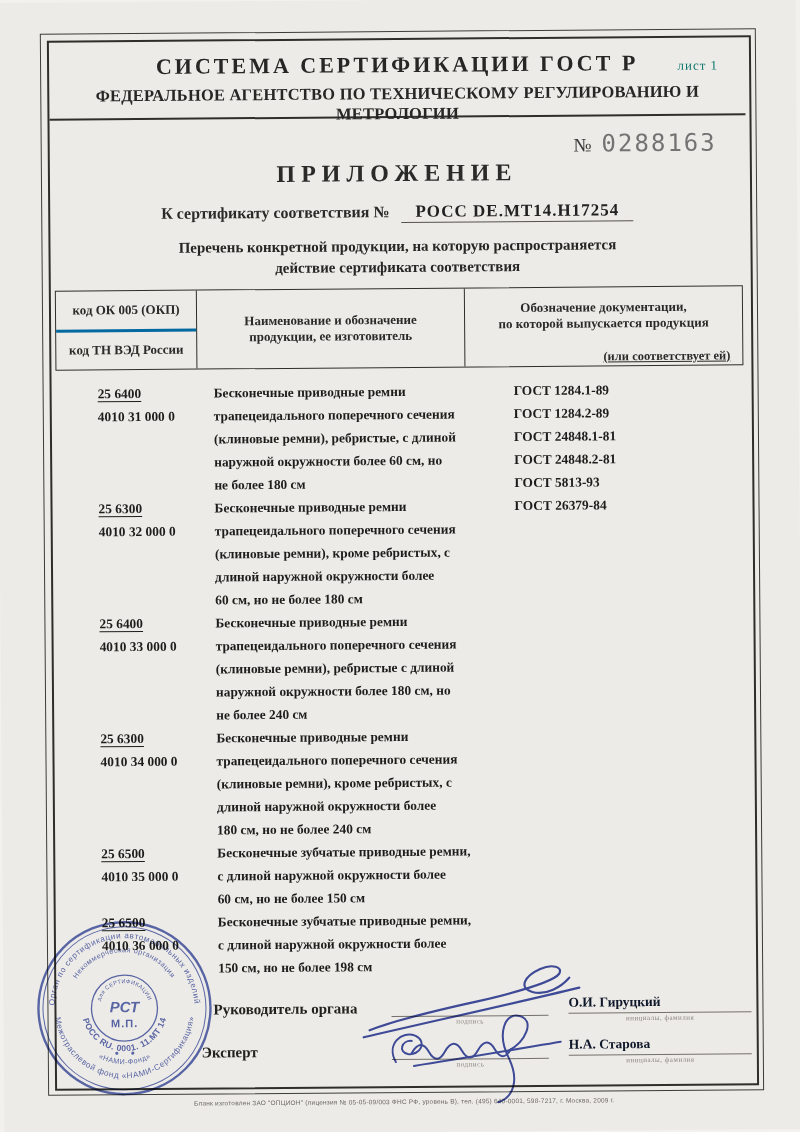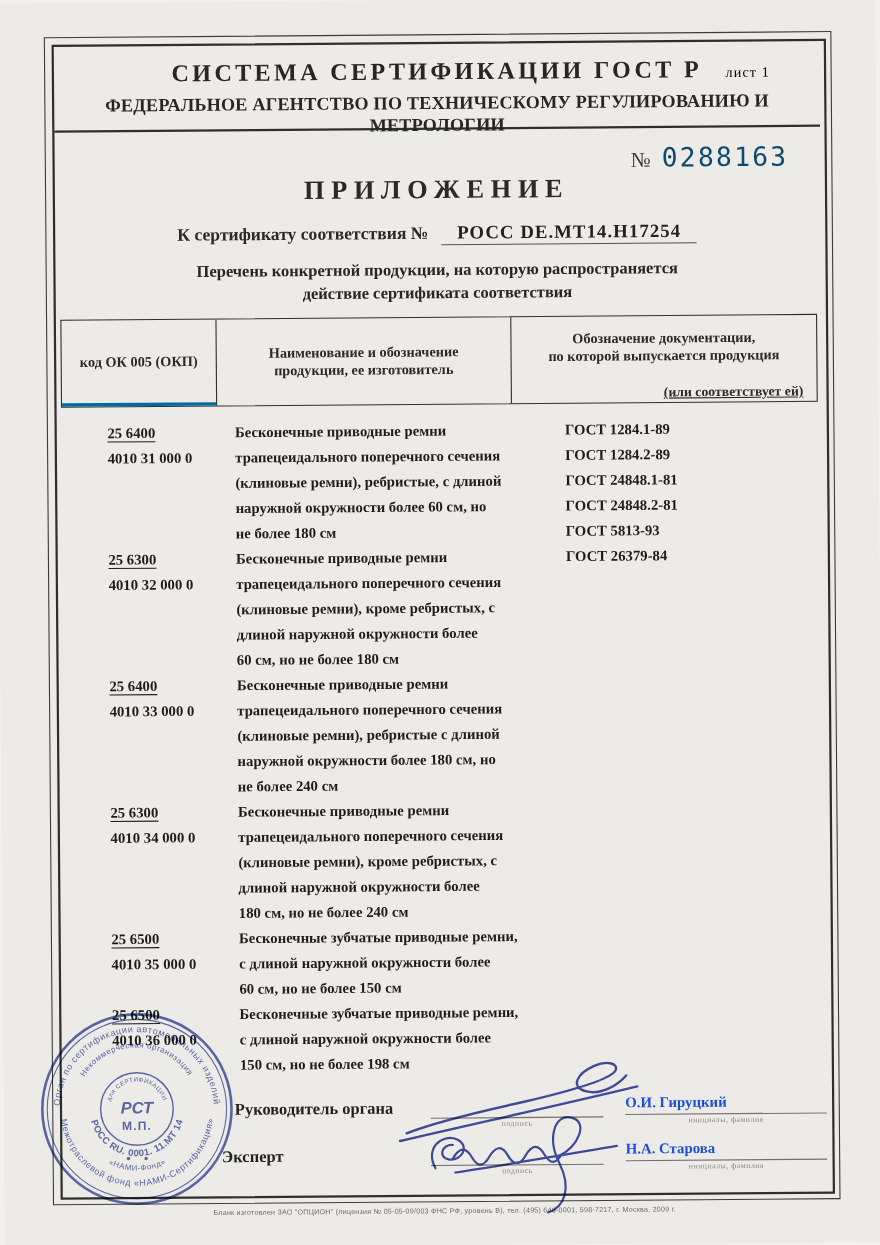--- a/index.html
+++ b/index.html
@@ -24,31 +24,31 @@
   .border-inner{
     position:absolute;left:51px;top:38px;width:700px;height:1046px;
     border:2px solid #2e2e2a;
   }
   
   .band{position:absolute;left:53px;top:40px;width:696px;height:76px;border-bottom:2px solid #2e2e2a;}
   .sys-title{
     position:absolute;left:0;top:12px;width:100%;text-align:center;
     font-size:22px;font-weight:bold;letter-spacing:3px;color:#262624;
   }
-  .sheet-no{position:absolute;right:45px;top:20px;font-size:13px;letter-spacing:1px;color:#000000;}
+  .sheet-no{position:absolute;right:27px;top:20px;font-size:13px;letter-spacing:1px;color:#0f766e;}
   .agency{
     position:absolute;left:0;top:44px;width:100%;text-align:center;
     font-size:16.5px;font-weight:bold;letter-spacing:0.2px;color:#262624;
   }
   
   .serial{position:absolute;top:131px;right:80px;white-space:nowrap;}
   .serial .pref{font-size:19px;color:#3a3a38;margin-right:10px;}
   .serial .num{
     font-family:"DejaVu Sans Mono","Liberation Mono",monospace;
-    font-size:24px;letter-spacing:2px;color:#0c4a6e;
+    font-size:24px;letter-spacing:2px;color:#737373;
   }
   .doc-title{
     position:absolute;left:0;top:160px;width:100%;text-align:center;
     font-size:24px;font-weight:bold;letter-spacing:6px;color:#2a2a28;
   }
   .cert-line{position:absolute;left:0;top:202px;width:100%;text-align:center;white-space:nowrap;}
   .cert-line .lbl{font-size:16px;font-weight:bold;color:#2a2a28;}
   .cert-line .no{
     font-size:17px;font-weight:bold;letter-spacing:1px;color:#222;
     border-bottom:1px solid #55524e;padding:0 14px 1px 14px;margin-left:8px;
@@ -76,21 +76,21 @@
   .prow{display:flex;height:23px;}
   .cell{font-weight:bold;font-size:13.4px;line-height:23px;white-space:nowrap;color:#1d1d1b;}
   .cell.code{width:158px;padding-left:42px;box-sizing:border-box;}
   .cell.code.okp{text-decoration:underline;text-underline-offset:3px;}
   .cell.name{width:300px;}
   .cell.gost{flex:1;}
   
   .role{position:absolute;font-size:15px;font-weight:bold;color:#22221f;white-space:nowrap;}
   .sig-line{position:absolute;border-top:1.2px solid #74716c;}
   .sig-sub{position:absolute;font-size:7px;color:#8a8781;text-align:center;letter-spacing:0.5px;}
-  .sig-name{position:absolute;font-size:13.5px;font-weight:bold;color:#1d4ed8;white-space:nowrap;}
+  .sig-name{position:absolute;font-size:13.5px;font-weight:bold;color:#0f172a;white-space:nowrap;}
   
   .stamp{position:absolute;left:30px;top:915px;width:182px;height:182px;opacity:0.82;mix-blend-mode:multiply;z-index:6;}
   .ink{position:absolute;mix-blend-mode:multiply;z-index:7;}
   
   .imprint{
     position:absolute;left:0;top:1098px;width:100%;text-align:center;
     font-size:6.5px;color:#6e6b66;font-family:"Liberation Sans","DejaVu Sans",sans-serif;
     letter-spacing:0.2px;
   }
 </style>
@@ -118,20 +118,21 @@
     <span class="lbl">К сертификату соответствия №</span>
     <span class="no">РОСС DE.МТ14.Н17254</span>
   </div>
 
   <div class="scope1">Перечень конкретной продукции,  на которую распространяется</div>
   <div class="scope2">действие сертификата соответствия</div>
 
   <div class="thead">
     <div class="th-c1">
       <div class="half top">код ОК 005 (ОКП)</div>
+      <div class="half">код ТН ВЭД России</div>
     </div>
     <div class="th-c2">Наименование и обозначение продукции, ее изготовитель</div>
     <div class="th-c3">
       <div>Обозначение документации,</div>
       <div>по которой выпускается продукция</div>
       <div class="note">(или соответствует ей)</div>
     </div>
   </div>
 
   <div class="tbody">

